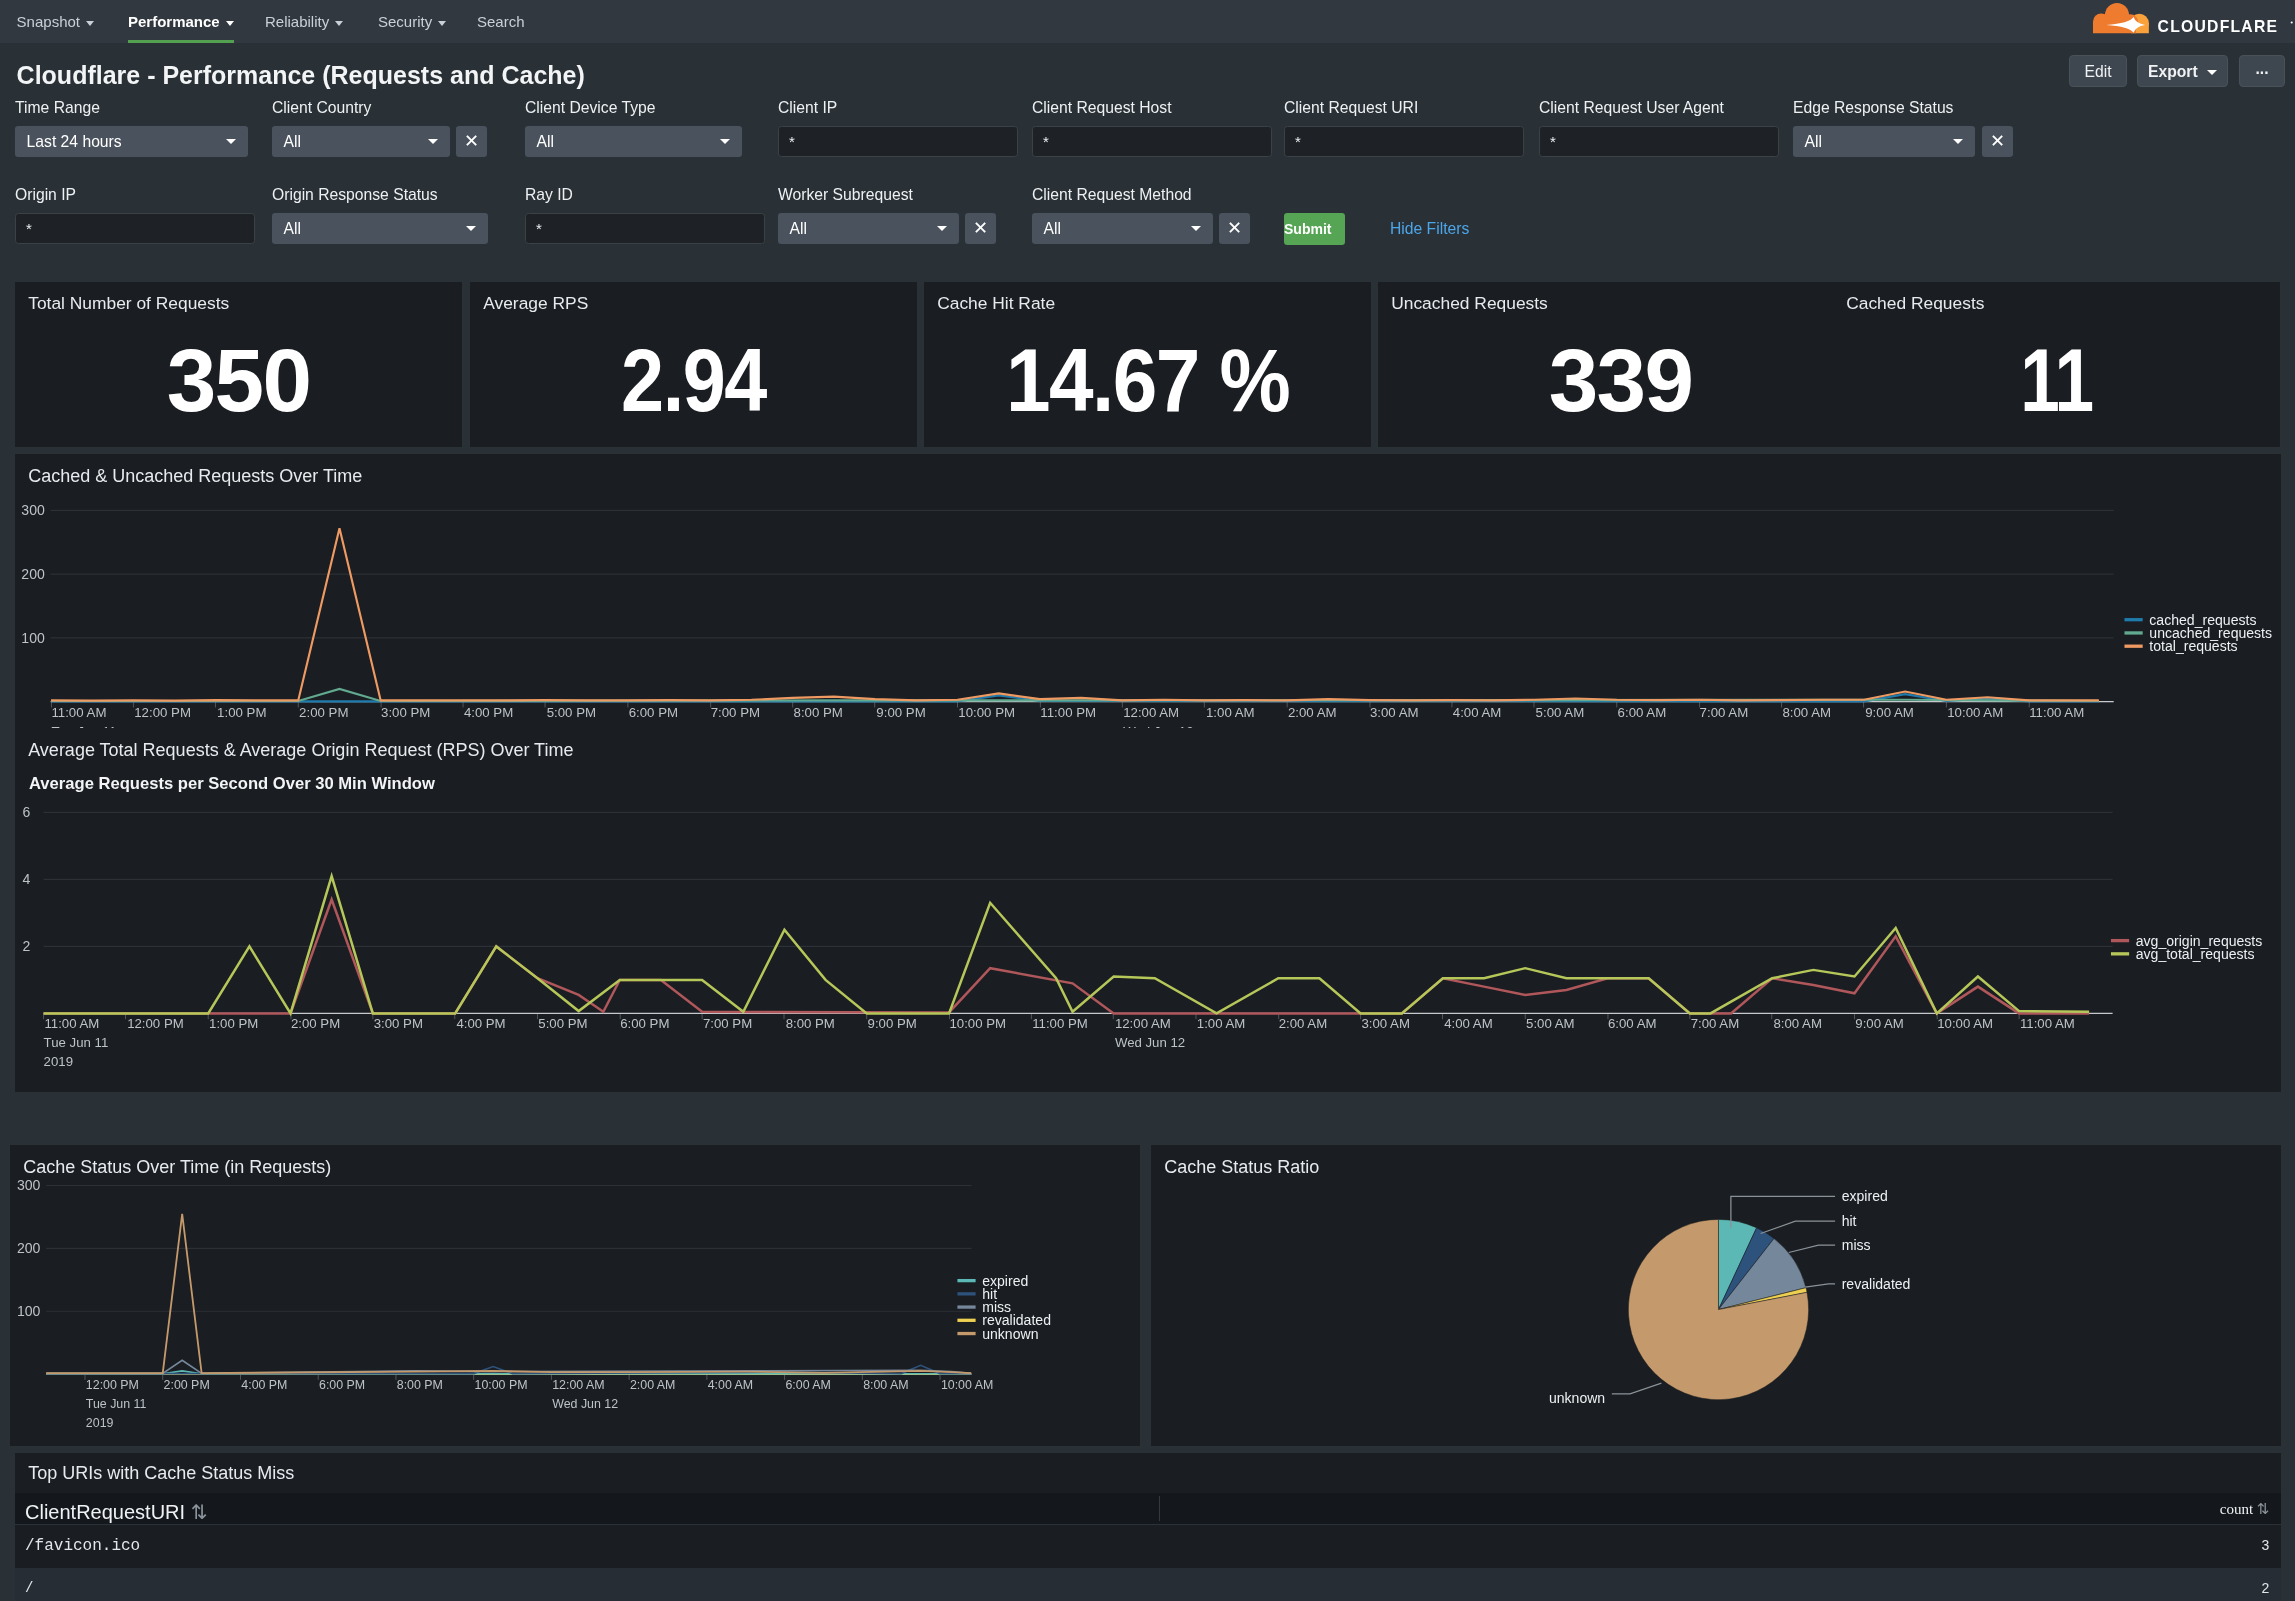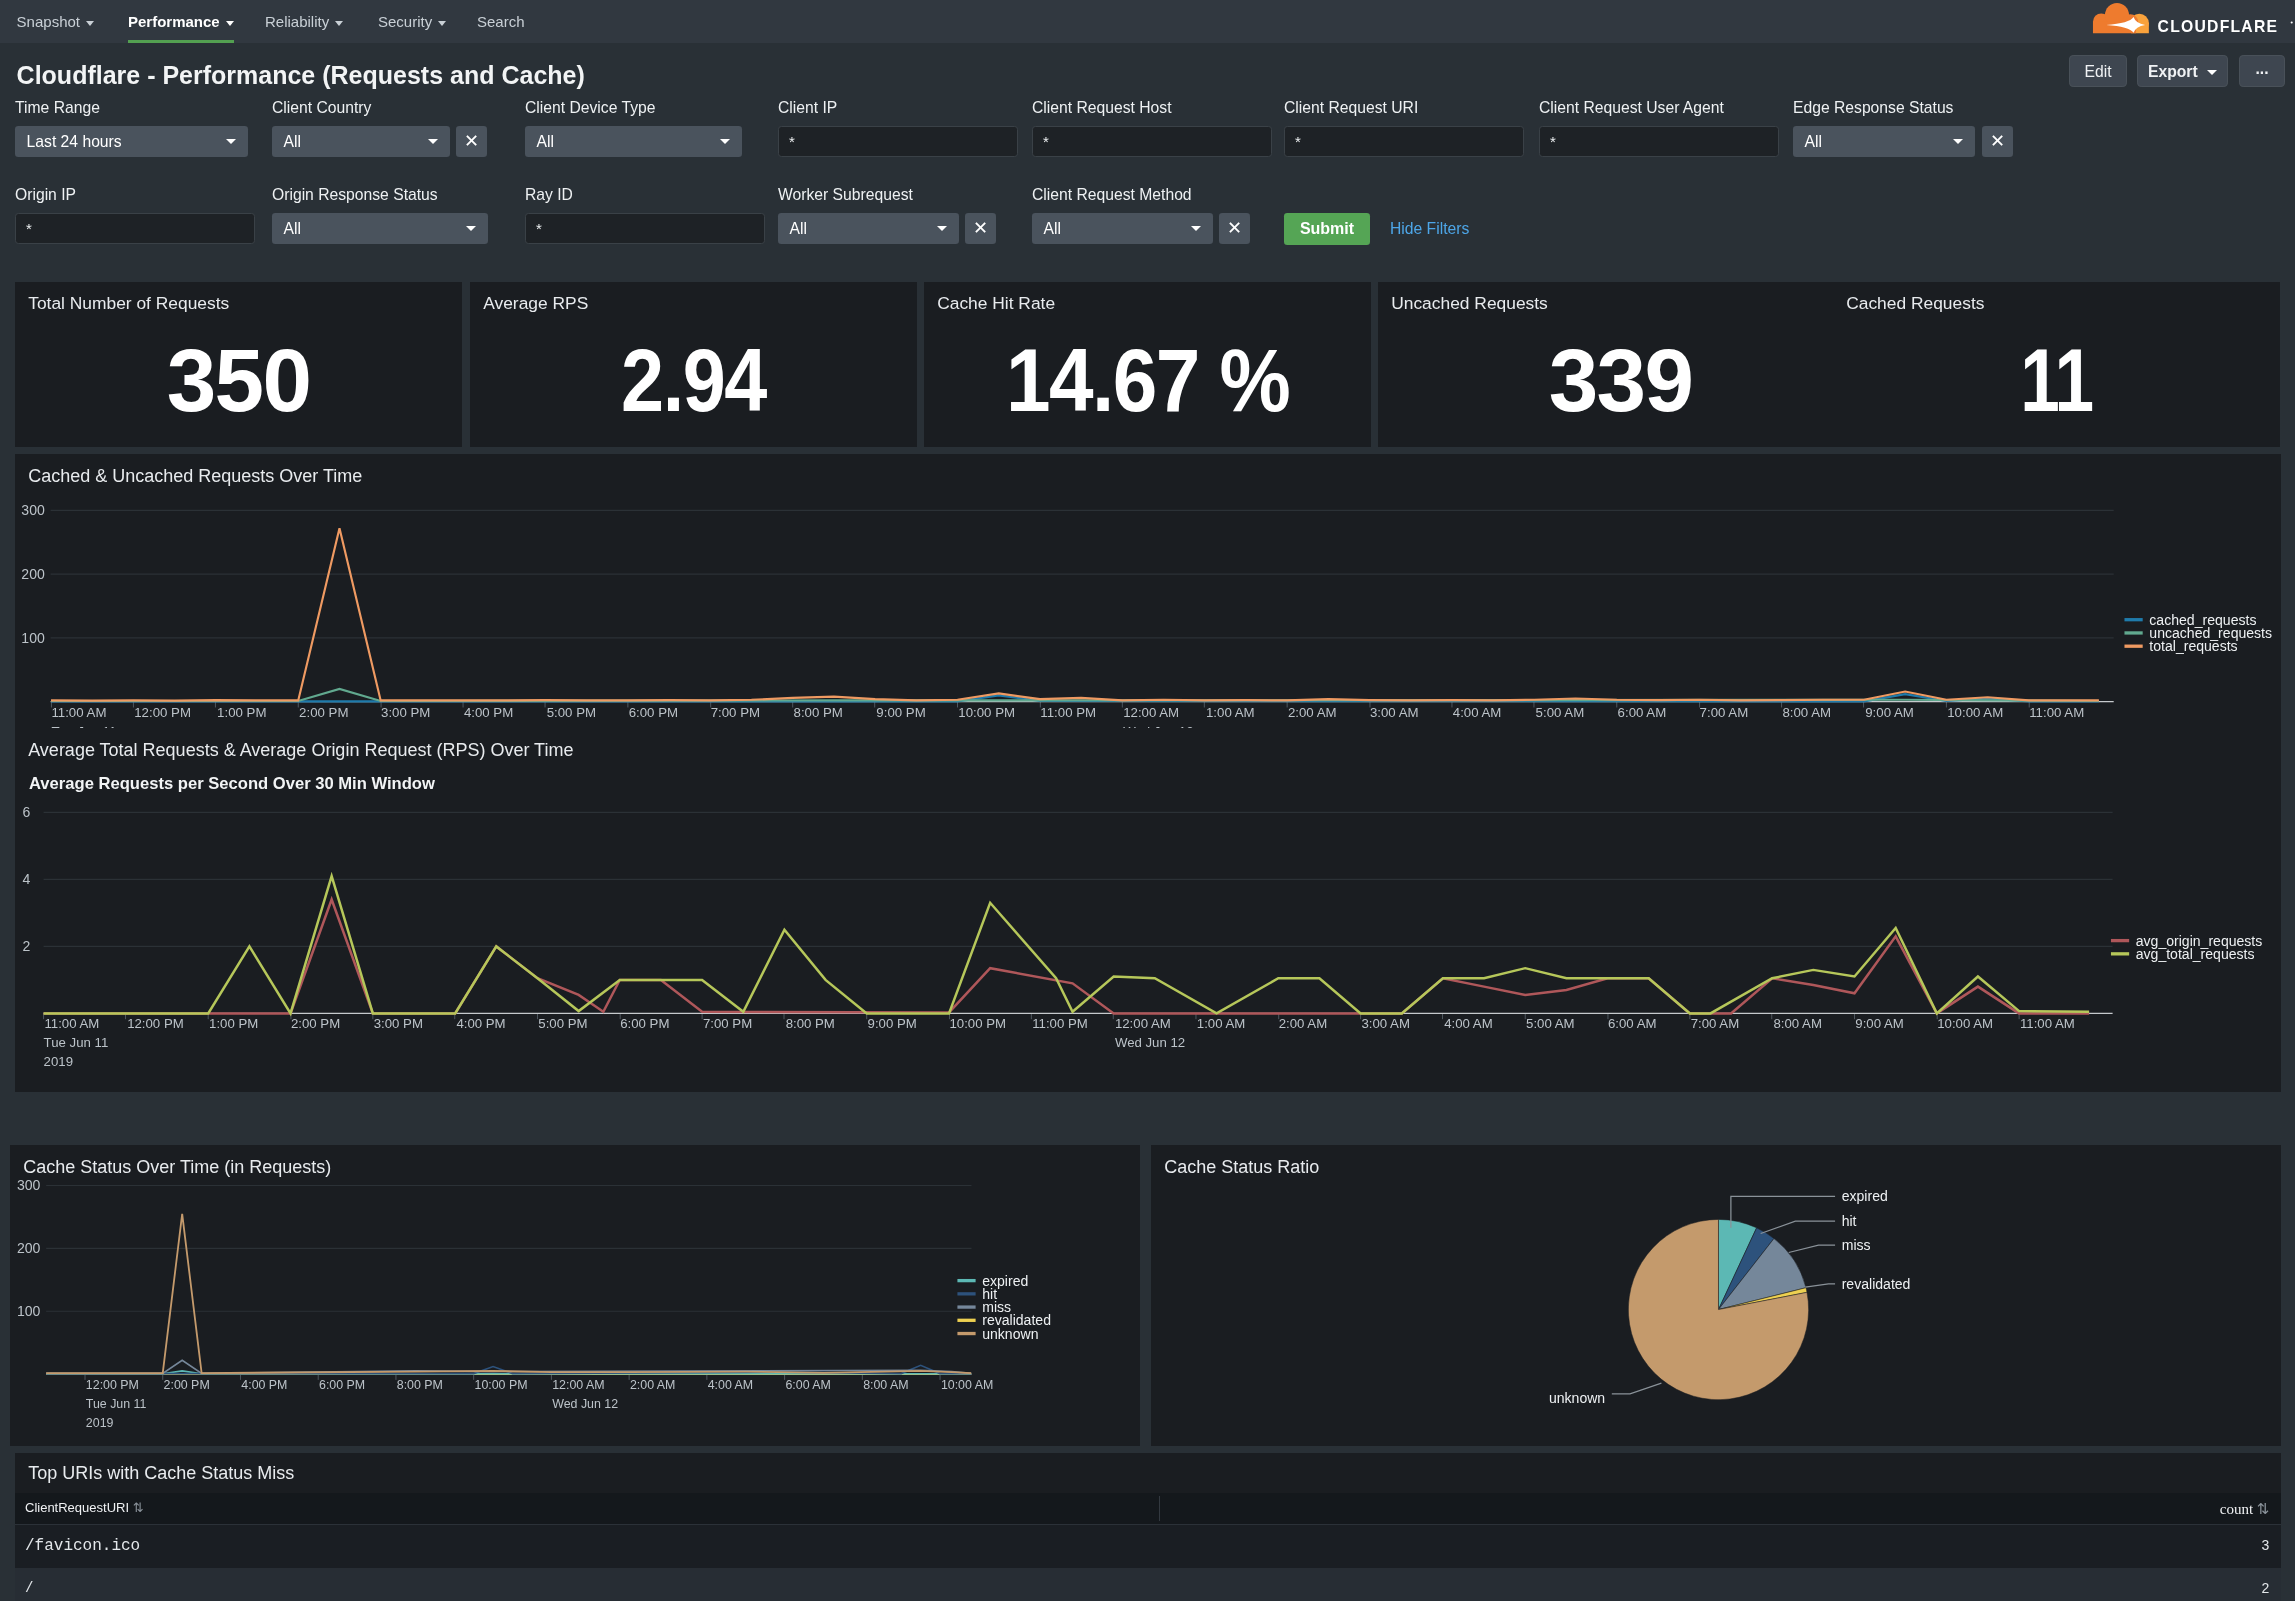--- a/index.html
+++ b/index.html
@@ -87,22 +87,22 @@
 <div class="label" style="left:272px; top:186px;">Origin Response Status</div>
 <div class="sel" style="left:272px; top:213px; width:216px;">All<span class="car"></span></div>
 <div class="label" style="left:525px; top:186px;">Ray ID</div>
 <div class="inp" style="left:525px; top:213px; width:240px;">*</div>
 <div class="label" style="left:778px; top:186px;">Worker Subrequest</div>
 <div class="sel" style="left:778px; top:213px; width:181px;">All<span class="car"></span></div>
 <div class="xbtn" style="left:965px; top:213px;">✕</div>
 <div class="label" style="left:1032px; top:186px;">Client Request Method</div>
 <div class="sel" style="left:1032px; top:213px; width:181px;">All<span class="car"></span></div>
 <div class="xbtn" style="left:1219px; top:213px;">✕</div>
-<div style="position:absolute; left:1284px; top:213px; width:86px; height:32px; background:#55a555;
-  border-radius:3.3px; color:#fff; font-size:16px; font-weight:700; text-align:center; line-height:32px;">Submit</div>
+<div style="position:absolute; left:1284px; top:213px; width:61px; height:32px; background:#55a555;
+  border-radius:3.3px; color:#fff; font-size:14px; font-weight:700; text-align:left; line-height:32px;">Submit</div>
 <div style="position:absolute; left:1390px; top:220px; color:#4da6e8; font-size:15.7px;">Hide Filters</div>
 
 <div class="panel" style="left:15px; top:282px; width:447px; height:165px;">
     <div class="kpi-t">Total Number of Requests</div>
     <div class="kpi-n" style="">350</div>
   </div>
 <div class="panel" style="left:470px; top:282px; width:447px; height:165px;padding-left:44px;">
     <div class="kpi-t">Average RPS</div>
     <div class="kpi-n" style=" transform:scaleX(0.87);">2.94</div>
   </div>
@@ -341,21 +341,21 @@
     <text x="816" y="127" class="leg">miss</text>
     <text x="816" y="174" class="leg">revalidated</text>
     <text x="530" y="312" class="leg" text-anchor="end">unknown</text>
       </g>
   </svg>
 </div>
 
 <div class="panel" style="left:15px; top:1453px; width:2266px; height:166px;">
   <div class="ptitle" style="top:10px;">Top URIs with Cache Status Miss</div>
   <div style="position:absolute; left:0; top:40px; width:2266px; height:32px; background:#14181c; border-bottom:0.8px solid #2b3138;">
-    <span style="position:absolute; left:10px; top:6.6px; color:#f0f2f4; font-size:13px;">ClientRequestURI <span style="color:#8b939b;">⇅</span></span>
+    <span style="position:absolute; left:10px; top:6.6px; color:#f0f2f4; font-size:20px;">ClientRequestURI <span style="color:#8b939b;">⇅</span></span>
     <span style="position:absolute; left:1144px; top:3.3px; bottom:3.3px; width:0.8px; background:#333940;"></span>
     <span style="position:absolute; right:11.6px; top:6.6px; color:#f0f2f4; font-size:15px;font-family:Liberation Serif, serif;">count <span style="color:#8b939b;">⇅</span></span>
   </div>
   <div style="position:absolute; left:0; top:72px; width:2266px; height:43px; background:#1a1e23;">
     <span style="position:absolute; left:10px; top:12.4px; color:#e3e7ea; font-size:16px; font-family:'Liberation Mono',monospace;">/favicon.ico</span>
     <span style="position:absolute; right:11.6px; top:12.4px; color:#e3e7ea; font-size:14px;">3</span>
   </div>
   <div style="position:absolute; left:0; top:115px; width:2266px; height:43px; background:#272d34;">
     <span style="position:absolute; left:10px; top:12.4px; color:#e3e7ea; font-size:14px; font-family:'Liberation Mono',monospace;">/</span>
     <span style="position:absolute; right:11.6px; top:12.4px; color:#e3e7ea; font-size:14px;">2</span>

